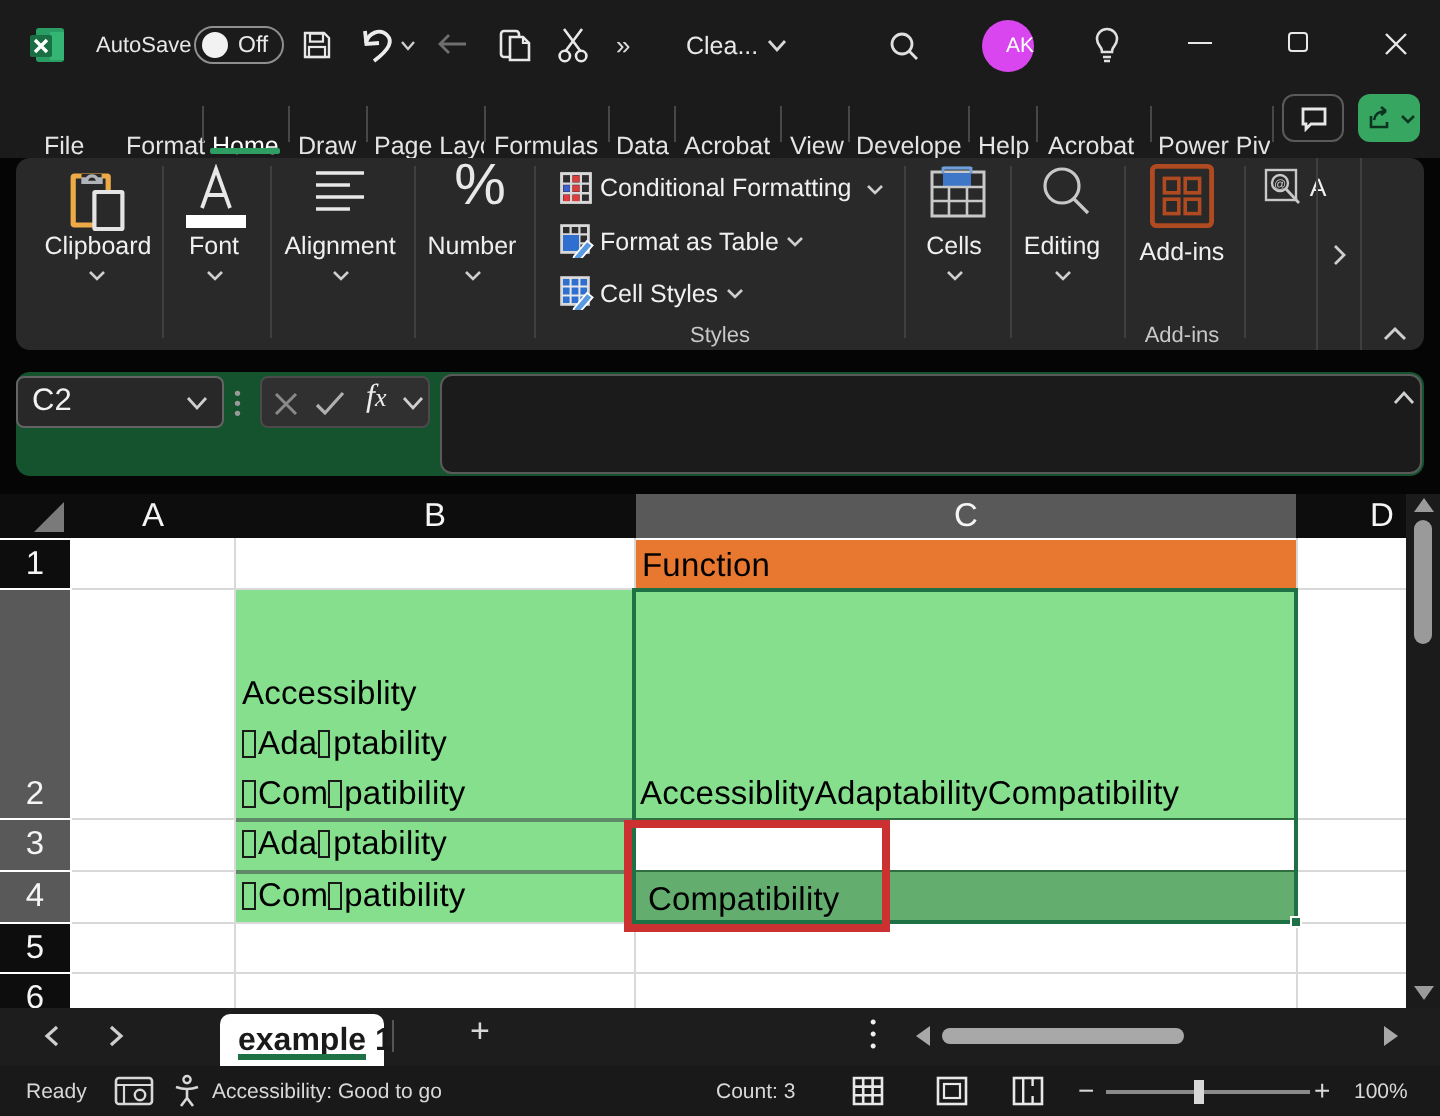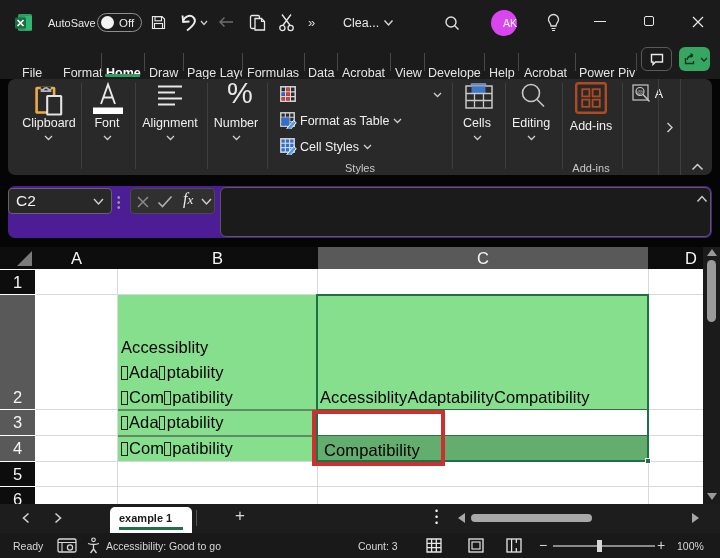--- a/index.html
+++ b/index.html
@@ -15,21 +15,21 @@
   .menu-item { position:absolute; top:9px; color:#e4e4e4; font-size:12.5px; white-space:nowrap;margin-top:12px; }
   .menu-sep { position:absolute; top:8px; width:1px; height:18px; background:#484848; }
   
   #ribbon { left:8px; top:79px; width:704px; height:96px; background:#292929; border-radius:7px; }
   .rib-sep { position:absolute; top:4px; width:1px; height:86px; background:#3f3f3f; }
   .rib-label { position:absolute; color:#f0f0f0; font-size:12.5px; text-align:center; white-space:nowrap; }
   .rib-chev { position:absolute; color:#cfcfcf; }
   .grp-label { position:absolute; color:#c8c8c8; font-size:11px; text-align:center; white-space:nowrap; }
   .style-row { position:absolute; color:#f0f0f0; font-size:12.5px; white-space:nowrap; }
   
-  #fbar { left:8px; top:186px; width:704px; height:52px; background:#4c1d95; border-radius:7px;text-align:center; }
+  #fbar { left:8px; top:186px; width:704px; height:52px; background:#14532d; border-radius:7px;text-align:center; }
   
   #grid { left:0; top:247px; width:703px; height:257px; background:#fff; }
   .colhdr { position:absolute; top:0; height:22px; background:#0d0d0d; color:#f5f5f5; font-size:16.5px; text-align:center; line-height:23px; }
   .rowhdr { position:absolute; left:0; width:35px; background:#0d0d0d; color:#f5f5f5; font-size:16.5px; text-align:center; }
   .cell { position:absolute; overflow:hidden; font-size:16.5px; color:#000; letter-spacing:0.1px; }
   .tofu { display:inline-block; width:6.5px; height:14px; border:1.3px solid #1a1a1a; margin:0 1.5px 0 0; vertical-align:-2px; }
   
   #tabbar { left:0; top:504px; width:720px; height:29px; background:#1d1d1d; }
   
   #statusbar { left:0; top:533px; width:720px; height:25px; background:#191919; color:#d8d8d8; font-size:10.5px; }
@@ -104,21 +104,21 @@
     <div class="abs" style="left:644px;top:16px;width:10px;height:10px;border:1.3px solid #e8e8e8;border-radius:2px"></div>
     <svg class="abs" style="left:692px;top:16px" width="12" height="12" viewBox="0 0 12 12">
         <path d="M1 1 L11 11 M11 1 L1 11" stroke="#e8e8e8" stroke-width="1.2"></path>
       </svg>
   </div>
 
   <div class="abs" id="menubar">
     <div class="menu-item" style="left:22px">File</div>
     <div class="menu-item" style="left:63px">Format</div>
     <div class="menu-sep" style="left:101px"></div>
-    <div class="menu-item" style="left:106px;color:#fff;font-weight:bold">Home</div>
+    <div class="menu-item" style="left:106px;color:#fff;font-weight:normal">Home</div>
     <div class="abs" style="left:105px;top:29px;width:35px;height:2.5px;background:#2f9e63;border-radius:1px"></div>
     <div class="menu-sep" style="left:144px"></div>
     <div class="menu-item" style="left:149px">Draw</div>
     <div class="menu-sep" style="left:183px"></div>
     <div class="menu-item" style="left:187px;width:55px;overflow:hidden">Page Layo</div>
     <div class="menu-sep" style="left:242px"></div>
     <div class="menu-item" style="left:247px">Formulas</div>
     <div class="menu-sep" style="left:304px"></div>
     <div class="menu-item" style="left:308px">Data</div>
     <div class="menu-sep" style="left:337px"></div>
@@ -192,20 +192,21 @@
 
     <svg class="abs" style="left:272px;top:7px" width="16" height="16" viewBox="0 0 16 16">
       <rect x="0.8" y="0.8" width="14.4" height="14.4" fill="#2c2c2c" stroke="#d8d8d8" stroke-width="1.5"></rect>
       <path d="M0.8 5.8 h14.4 M0.8 10.6 h14.4 M5.6 0.8 v14.4 M10.4 0.8 v14.4" stroke="#d8d8d8" stroke-width="1.2"></path>
       <rect x="6.3" y="1.8" width="3.4" height="3.2" fill="#e03c3c"></rect>
       <rect x="1.8" y="6.6" width="3.1" height="3.2" fill="#3c5fd0"></rect>
       <rect x="6.3" y="6.6" width="3.4" height="3.2" fill="#e03c3c"></rect>
       <rect x="1.8" y="11.4" width="3.1" height="3.2" fill="#e03c3c"></rect>
       <rect x="6.3" y="11.4" width="3.4" height="3.2" fill="#e03c3c"></rect>
     </svg>
+    <div class="style-row" style="left:292px;top:8px">Conditional Formatting</div>
     <svg class="abs rib-chev" style="left:425px;top:13px" width="9" height="6" viewBox="0 0 9 6">
         <path d="M1 1 L4.5 4.5 L8 1" stroke="#cfcfcf" stroke-width="1.3" fill="none"></path>
       </svg>
     <svg class="abs" style="left:272px;top:33px" width="17" height="17" viewBox="0 0 17 17">
       <rect x="0.8" y="0.8" width="13.4" height="13.4" fill="#2c2c2c" stroke="#d8d8d8" stroke-width="1.4"></rect>
       <path d="M1 5.2 h13 M5.3 1 v13 M9.7 1 v13 M1 9.7 h13" stroke="#d8d8d8" stroke-width="1.1"></path>
       <path d="M1.5 5.5 h8 v8 h-8 z" fill="#2f6fd0"></path>
       <path d="M7 16.2 L13.5 8.5 l2.8 2.2 -6.8 7.8 -3.5 0.7 z" fill="#5a9ae0" stroke="#fff" stroke-width="0.9"></path>
     </svg>
     <div class="style-row" style="left:292px;top:34.5px">Format as Table</div>
@@ -325,20 +326,21 @@
         linear-gradient(#d9d9d9,#d9d9d9) 0px 25px/667px 1px no-repeat,
         linear-gradient(#d9d9d9,#d9d9d9) 0px 140px/667px 1px no-repeat,
         linear-gradient(#d9d9d9,#d9d9d9) 0px 166px/667px 1px no-repeat,
         linear-gradient(#d9d9d9,#d9d9d9) 0px 192px/667px 1px no-repeat,
         linear-gradient(#d9d9d9,#d9d9d9) 0px 217px/667px 1px no-repeat,
         linear-gradient(#d9d9d9,#d9d9d9) 81px 0px/1px 236px no-repeat,
         linear-gradient(#d9d9d9,#d9d9d9) 281px 0px/1px 236px no-repeat,
         linear-gradient(#d9d9d9,#d9d9d9) 612px 0px/1px 236px no-repeat,
         #fff;"></div>
 
+    <div class="cell" style="left:318px;top:23px;width:330px;height:24px;background:#e8782f;line-height:26px;padding-left:3px">Function</div>
     <div class="cell" style="left:118px;top:48px;width:199px;height:114px;background:#85df8d"></div>
     <div class="abs" style="left:121px;top:88px;font-size:16.5px;color:#000;line-height:25px;letter-spacing:0.1px">Accessiblity<br><span class="tofu"></span>Ada<span class="tofu"></span>ptability<br><span class="tofu"></span>Com<span class="tofu"></span>patibility</div>
     <div class="cell" style="left:318px;top:48px;width:330px;height:114px;background:#85df8d"></div>
     <div class="abs" style="left:320px;top:138px;font-size:16.5px;color:#000;line-height:25px;letter-spacing:0.1px">AccessiblityAdaptabilityCompatibility</div>
     <div class="cell" style="left:118px;top:163px;width:199px;height:25px;background:#85df8d;line-height:25px;padding-left:3px"><span class="tofu"></span>Ada<span class="tofu"></span>ptability</div>
     <div class="cell" style="left:118px;top:189px;width:199px;height:25px;background:#85df8d;line-height:25px;padding-left:3px"><span class="tofu"></span>Com<span class="tofu"></span>patibility</div>
     <div class="cell" style="left:318px;top:189px;width:330px;height:25px;background:#63ae6f;line-height:25px;padding-left:6px;padding-top:1.5px">Compatibility</div>
 
     <div class="abs" style="left:118px;top:162px;width:199px;height:1.5px;background:#5f8a68"></div>
     <div class="abs" style="left:118px;top:188px;width:199px;height:1.5px;background:#5f8a68"></div>
@@ -358,21 +360,21 @@
   </div>
 
   <div class="abs" id="tabbar">
     <svg class="abs" style="left:21px;top:8px" width="10" height="12" viewBox="0 0 10 12">
         <path d="M7.5 1.5 L2.5 6 L7.5 10.5" stroke="#cfcfcf" stroke-width="1.6" fill="none"></path>
       </svg>
     <svg class="abs" style="left:53px;top:8px" width="10" height="12" viewBox="0 0 10 12">
         <path d="M2.5 1.5 L7.5 6 L2.5 10.5" stroke="#cfcfcf" stroke-width="1.6" fill="none"></path>
       </svg>
     <div class="abs" style="left:110px;top:3px;width:82px;height:26px;background:#fff;border-radius:5px 5px 0 0;"></div>
-    <div class="abs" style="left:119px;top:8px;color:#1a1a1a;font-size:11px;font-weight:bold">example 1</div>
+    <div class="abs" style="left:119px;top:8px;color:#1a1a1a;font-size:16px;font-weight:bold">example 1</div>
     <div class="abs" style="left:119px;top:23px;width:64px;height:2.5px;background:#1e7145"></div>
     <div class="abs" style="left:196px;top:6px;width:1px;height:16px;background:#555"></div>
     <div class="abs" style="left:235px;top:2px;color:#d8d8d8;font-size:17px;font-weight:300">+</div>
     <div class="abs" style="left:435px;top:4px;color:#f0f0f0;font-size:9px;line-height:6px">•<br>•<br>•</div>
     <div class="abs" style="left:458px;top:9px;width:0;height:0;border-top:5px solid transparent;border-bottom:5px solid transparent;border-right:7px solid #a8a8a8"></div>
     <div class="abs" style="left:471px;top:10px;width:121px;height:8px;background:#a8a8a8;border-radius:4px"></div>
     <div class="abs" style="left:692px;top:9px;width:0;height:0;border-top:5px solid transparent;border-bottom:5px solid transparent;border-left:7px solid #a8a8a8"></div>
   </div>
 
   <div class="abs" id="statusbar">

